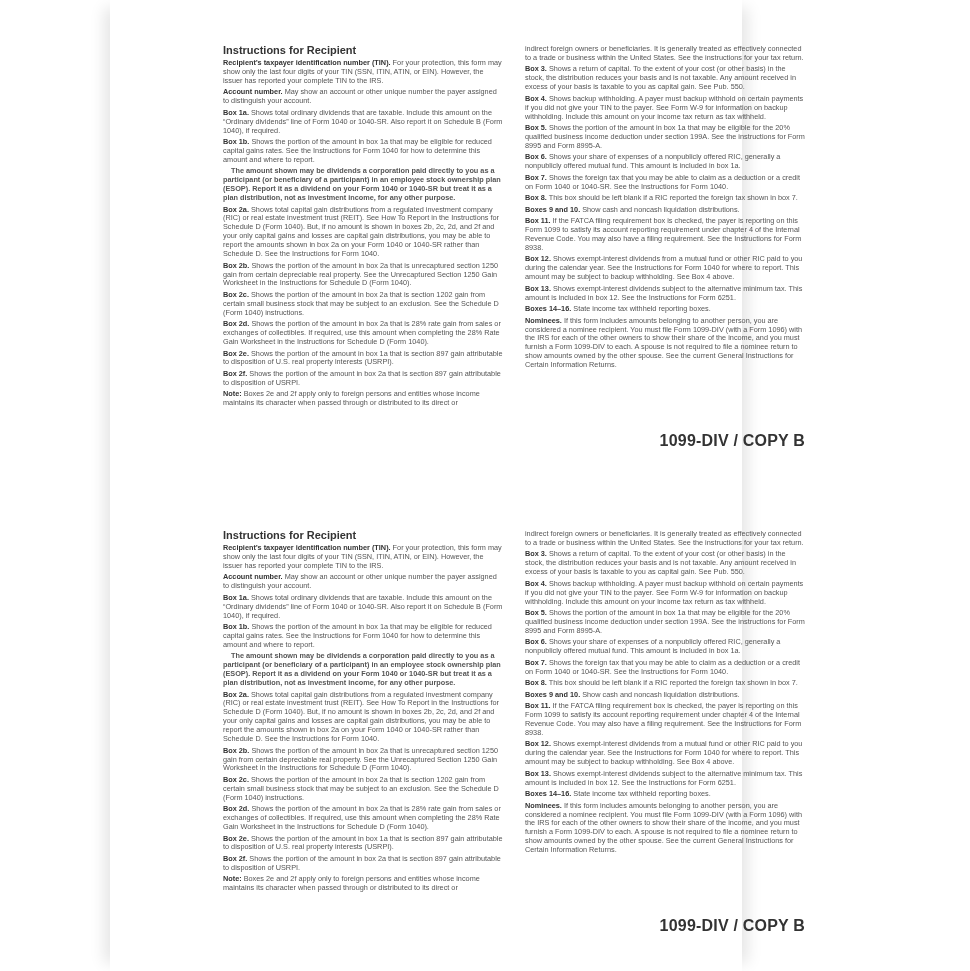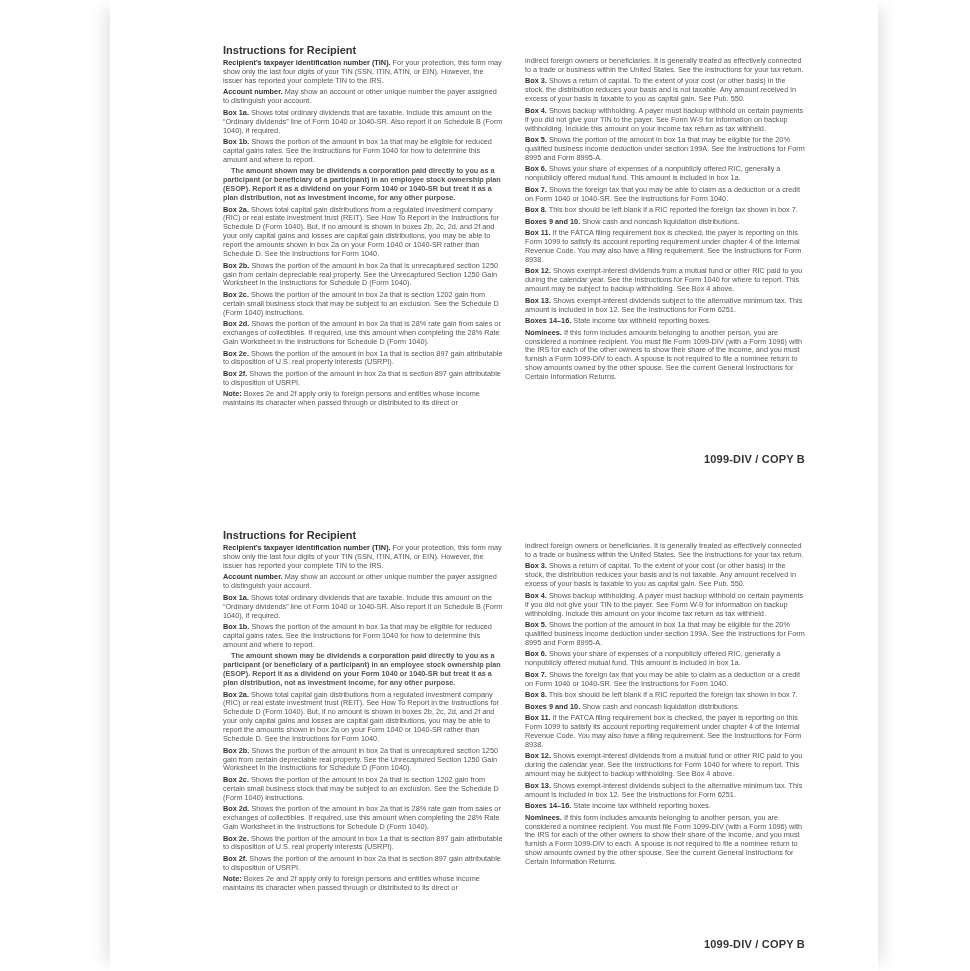--- a/index.html
+++ b/index.html
@@ -2,45 +2,44 @@
 <html><head>
 <meta charset="utf-8">
 <style>
   html, body { margin:0; padding:0; }
   body {
     width:970px; height:971px; overflow:hidden; position:relative;
     background:#ffffff;
     font-family:"Liberation Sans", sans-serif;
   }
   .page {
-    position:absolute; left:110px; top:0; width:750px; height:971px;
+    position:absolute; left:110px; top:0; width:632px; height:971px;
     background:#ffffff;
     box-shadow: -14px 0 14px -8px rgba(0,0,0,0.10), 14px 0 14px -8px rgba(0,0,0,0.10);
-    padding-left: 18px;
   }
   .copy {
     position:absolute; left:113px; width:580px; height:430px;
   }
   .copy.top { top:44px; }
   .copy.bottom { top:529px; }
   .col {
     position:absolute; top:0; width:280px;
     font-size:7.3px; line-height:8.9px; color:#555;
   }
   .col.left { left:0; }
-  .col.right { left:302px; top:13px; }
+  .col.right { left:302px; top:1px; }
   .title {
     font-size:11px; font-weight:bold; color:#333; margin:0 0 2px 0; line-height:13px;
   }
   .para { margin:0 0 2.6px 0; }
   .para.indent { text-indent:8px;font-weight:bold; }
   .para b { color:#333; font-weight:bold; }
   .footer {
-    position:absolute; right:-2px; top:409px;
-    font-size:11px; font-weight:bold; color:#333; letter-spacing:0.2px;text-align:center;
+    position:absolute; right:-2px; top:388px;
+    font-size:16px; font-weight:bold; color:#333; letter-spacing:0.2px;text-align:center;
   }
 </style>
 </head>
 <body>
 
 <div class="page">
 
   <div class="copy top">
     <div class="col left">
       <div class="title">Instructions for Recipient</div>

